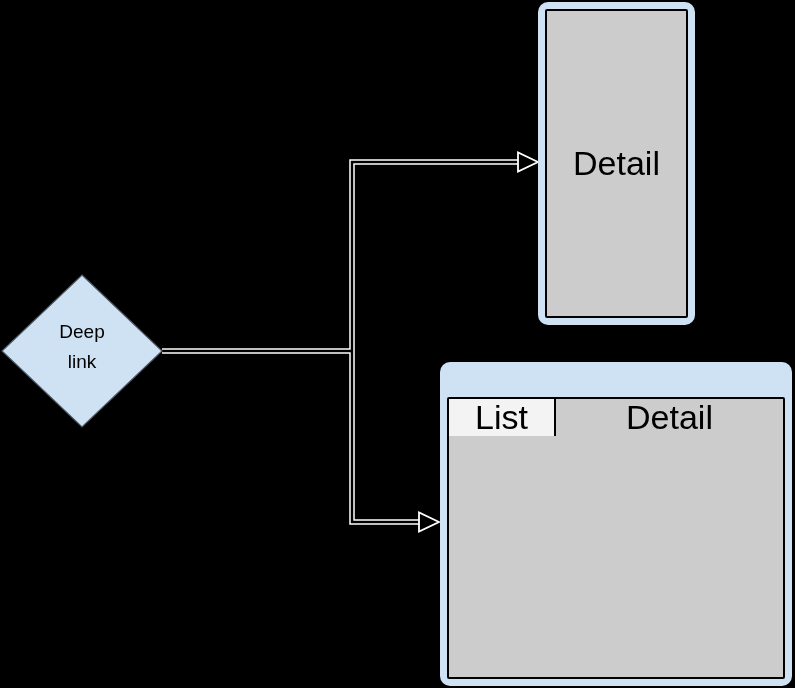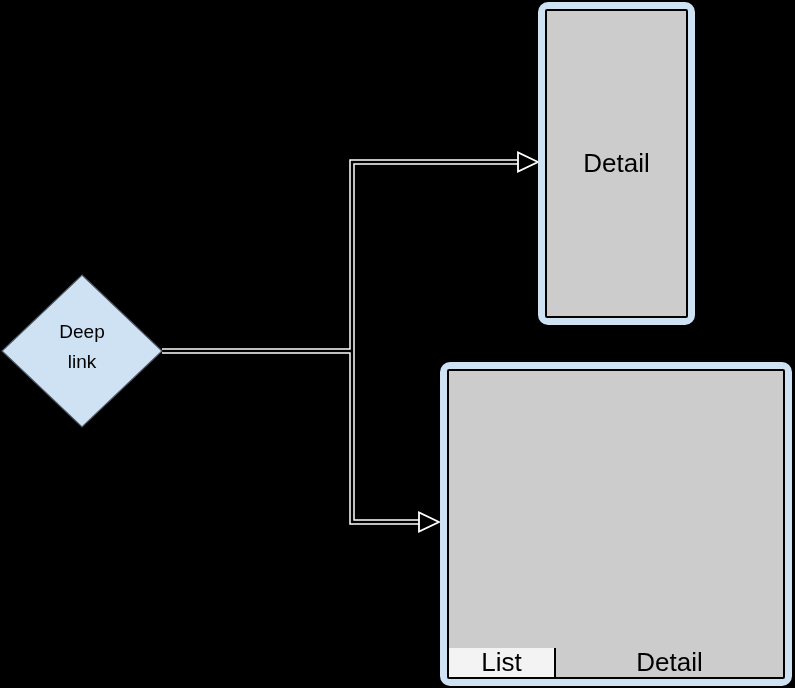--- a/index.html
+++ b/index.html
@@ -78,39 +78,40 @@
     inset: 7px;
     background: #cccccc;
     border: 2px solid #000000;
     border-radius: 2px;
     display: flex;
     align-items: center;
     justify-content: center;
   }
   .screen-inner.split {
     justify-content: flex-start;
-    align-items: flex-end;
+    align-items: flex-start;
+    margin-top: 28px;
   }
   .list-pane {
     width: 105px;
     background: #f3f3f3;
     border-right: 2px solid #000000;
     display: flex;
     align-items: center;
     justify-content: center;
   }
   .detail-pane {
     flex: 1;
     background: #cccccc;
     display: flex;
     align-items: center;
     justify-content: center;
   }
   .pane-label {
-    font-size: 26px;
+    font-size: 34px;
     line-height: 1.1;
   }
 </style>
 </head>
 <body>
 
 <div class="canvas">
 
   <svg class="connector-layer" width="795" height="688" viewBox="0 0 795 688">
 

